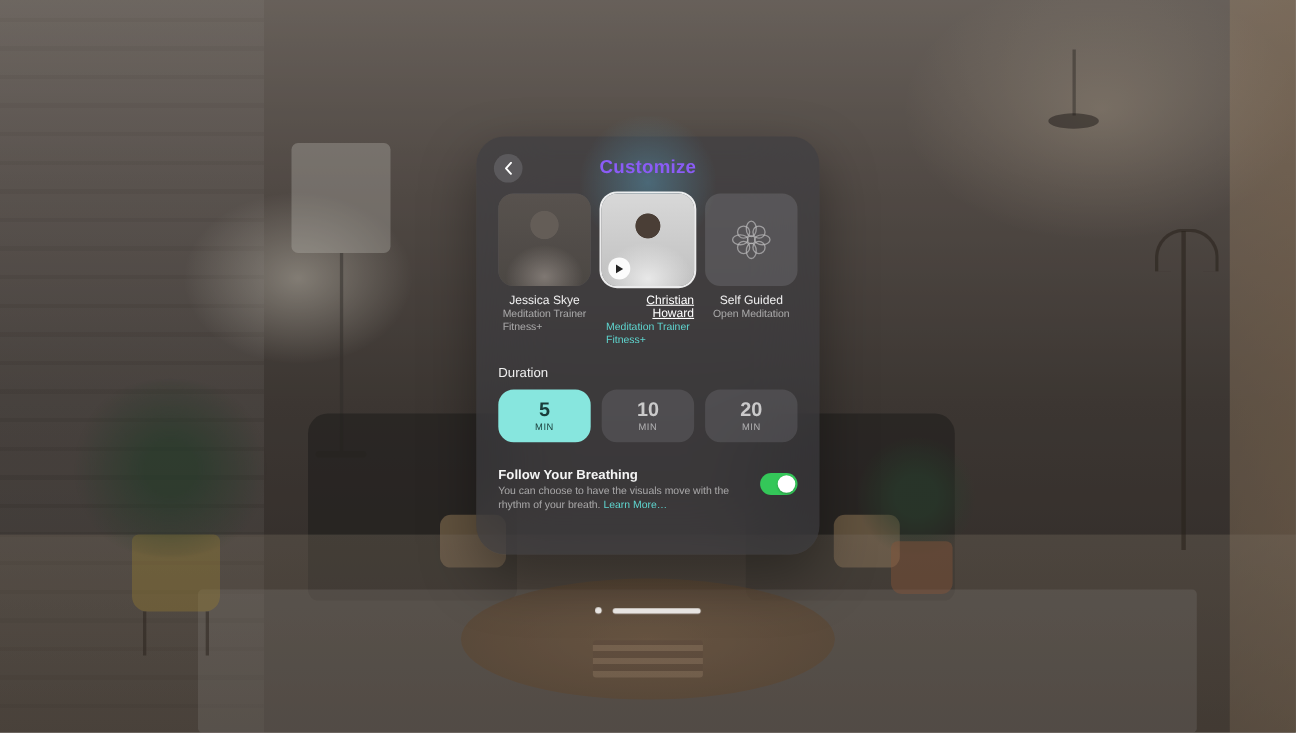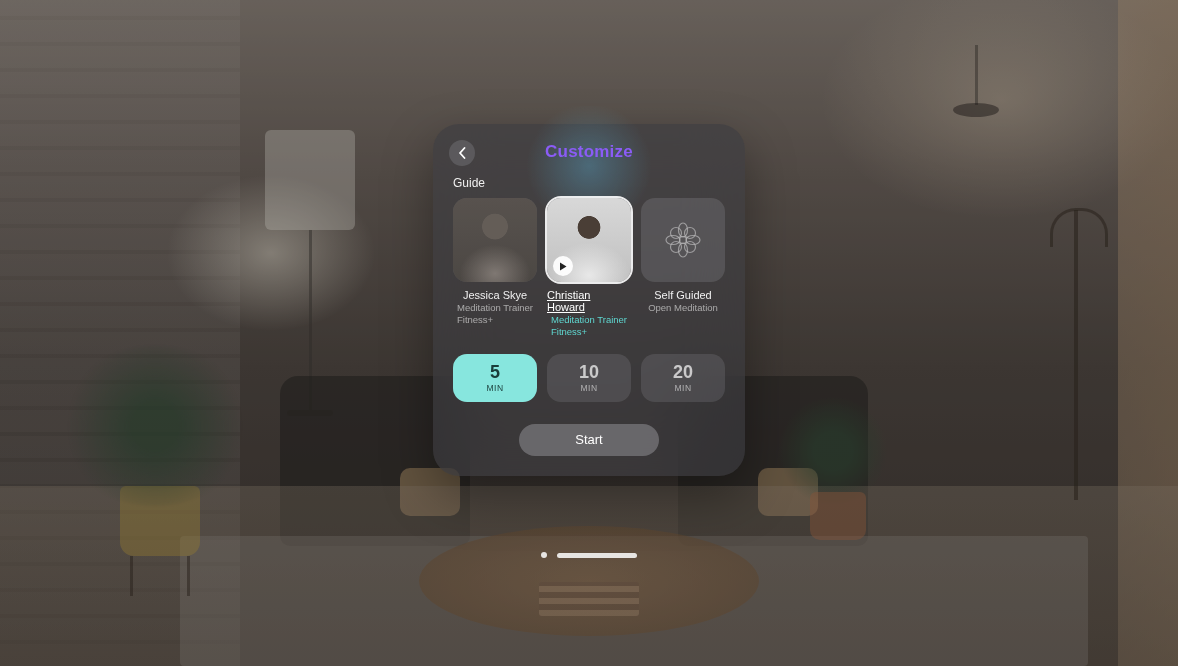--- a/index.html
+++ b/index.html
@@ -366,21 +366,21 @@
       width: 40px;
       height: 40px;
       opacity: 0.6;
     }
 
     .guide-name {
       color: rgba(255,255,255,0.92);
       font-size: 11px;
       font-weight: 500;
       margin-top: 7px;
-      text-align: left;
+      text-align: right;
     }
 
     .guide-sub {
       color: rgba(255,255,255,0.55);
       font-size: 9.5px;
       line-height: 1.25;
       margin-top: 1px;
     }
 
     .guide-card.selected .guide-sub {
@@ -561,21 +561,20 @@
 
   <div class="panel-header">
     <div class="back-btn">
       <svg width="9" height="12" viewBox="0 0 9 12">
         <path d="M6.5 1 L2 6 L6.5 11" stroke="#fff" stroke-width="1.8" fill="none" stroke-linecap="round" stroke-linejoin="round"></path>
       </svg>
     </div>
     <div class="panel-title">Customize</div>
   </div>
 
-  <div class="section-label">Guide</div>
   <div class="guide-row">
 
     <div class="guide-card">
       <div class="guide-thumb">
         <div class="person-jessica"></div>
       </div>
       <div class="guide-name">Jessica Skye</div>
       <div class="guide-sub">
         <span>Meditation Trainer</span><br><span>Fitness+</span>
       </div>
@@ -613,35 +612,46 @@
         </svg>
       </div>
       <div class="guide-name">Self Guided</div>
       <div class="guide-sub">
         <span>Open Meditation</span>
       </div>
     </div>
 
   </div>
 
+  <div class="section-label">Duration</div>
   <div class="duration-row">
     <div class="duration-btn selected">
       <div class="duration-num">5</div>
       <div class="duration-unit">MIN</div>
     </div>
     <div class="duration-btn">
       <div class="duration-num">10</div>
       <div class="duration-unit">MIN</div>
     </div>
     <div class="duration-btn">
       <div class="duration-num">20</div>
       <div class="duration-unit">MIN</div>
     </div>
   </div>
 
-
-  <div class="start-btn">Start</div>
+  <div class="breathing-section">
+    <div class="breathing-text">
+      <div class="breathing-title">Follow Your Breathing</div>
+      <div class="breathing-desc">
+        <span>You can choose to have the visuals move with the rhythm of your breath. </span><span class="learn-link">Learn More…</span>
+      </div>
+    </div>
+    <div class="toggle">
+      <div class="knob"></div>
+    </div>
+  </div>
+
 </div>
 
 <div class="handle-bar">
   <div class="handle-dot"></div>
   <div class="handle-line"></div>
 </div>
 
 </body></html>

